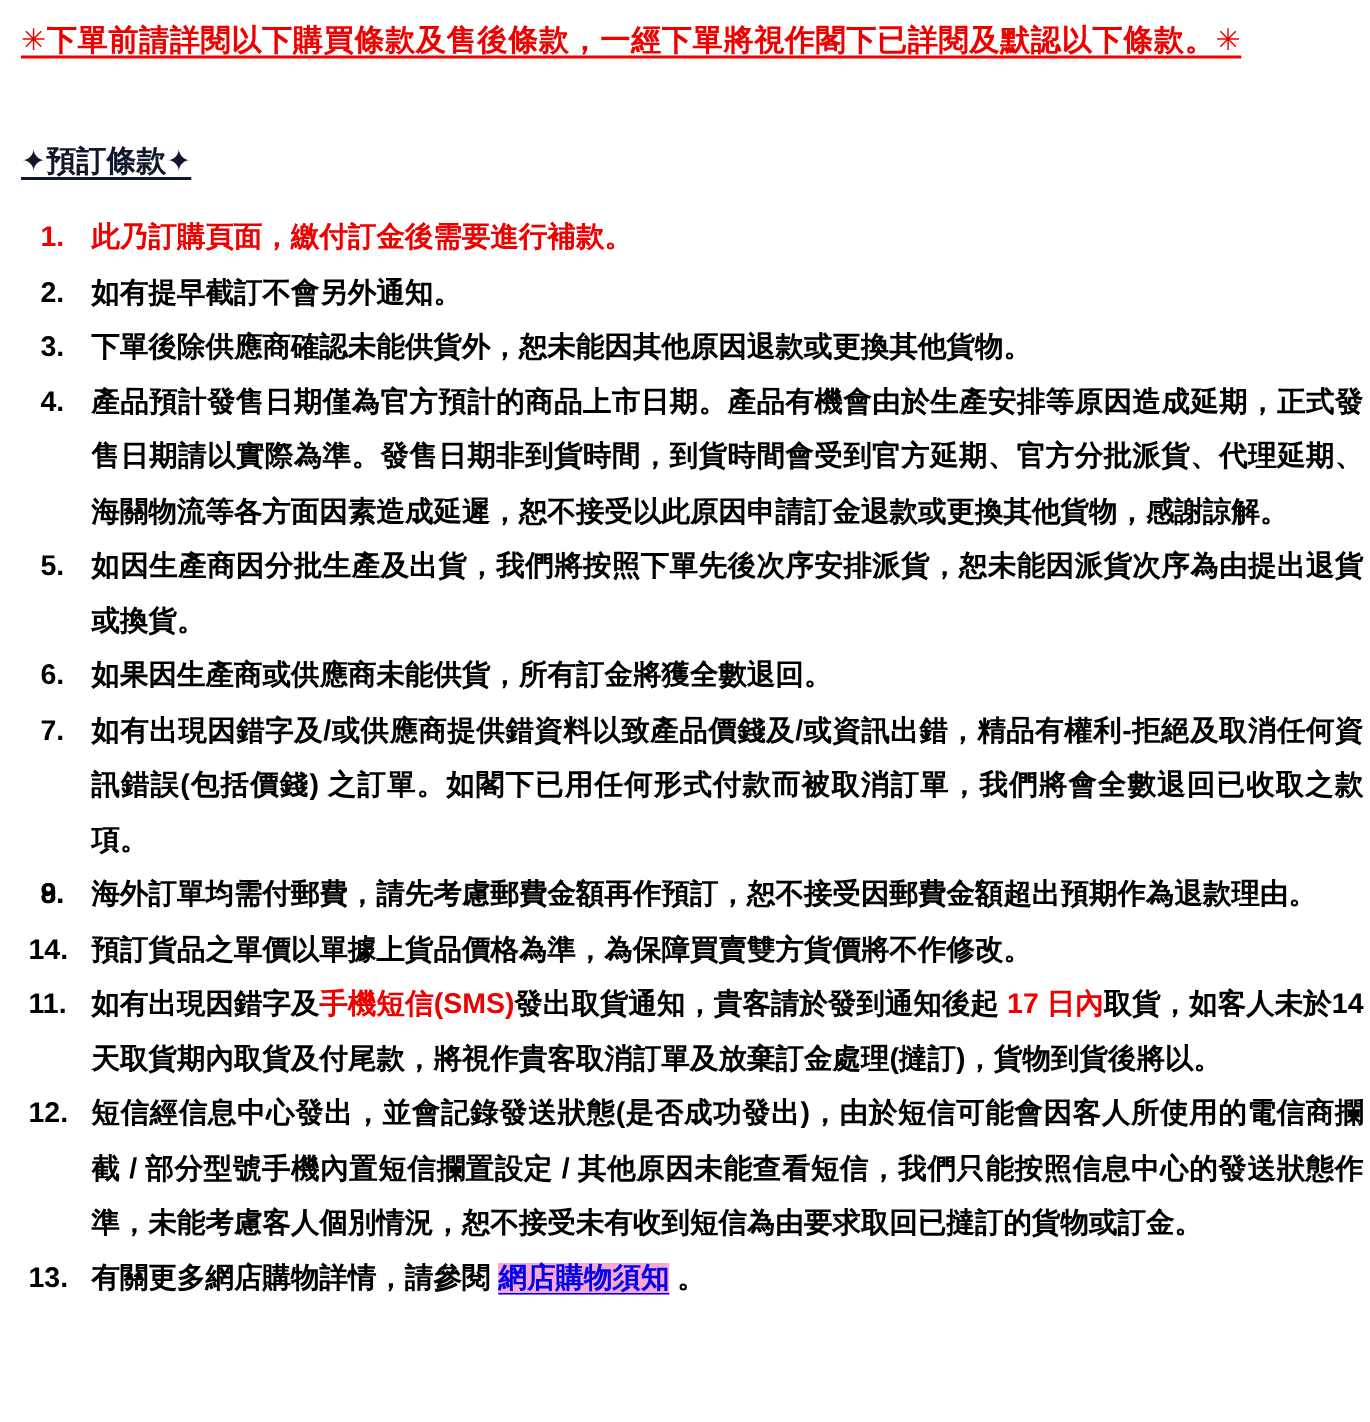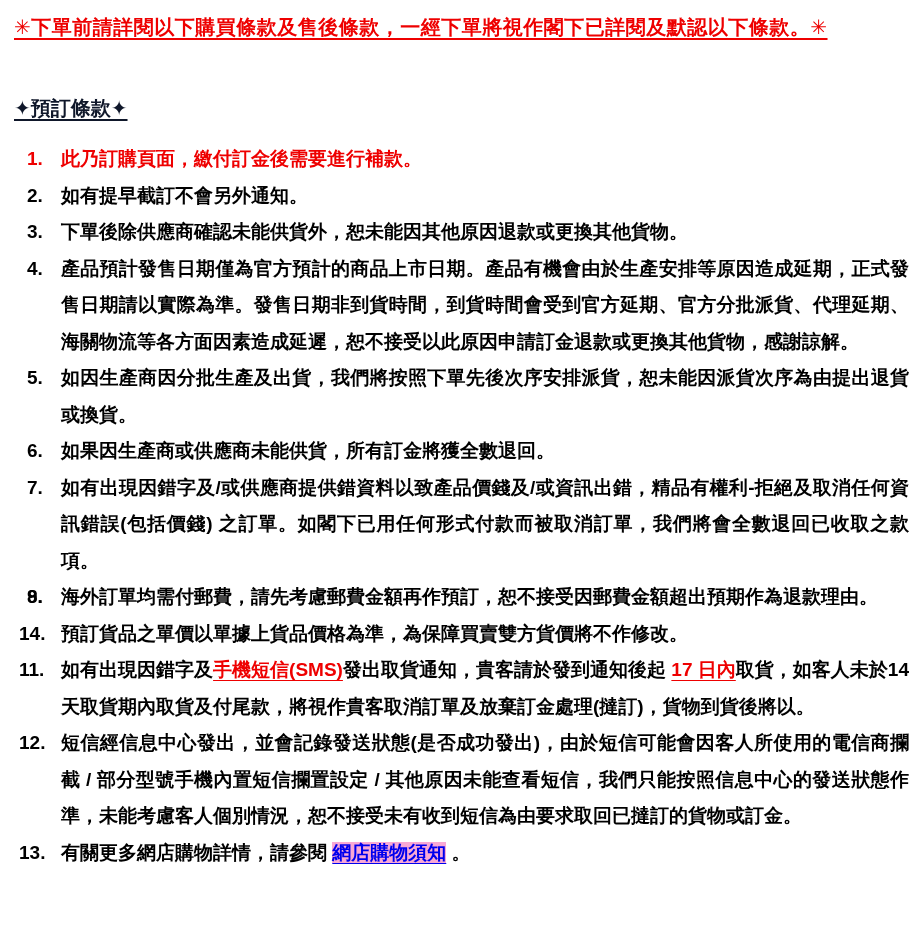--- a/index.html
+++ b/index.html
@@ -57,21 +57,20 @@
     top: 0;
   }
   .term .num.wide {
     left: 5px;
   }
   .term.red, .term.red .num {
     color: #ee0000;
   }
   .red-underline {
     color: #ee0000;
-    text-decoration: underline;
     text-underline-offset: 4px;
   }
   .link {
     color: #0000ee;
     text-decoration: underline;
     text-underline-offset: 4px;
     background: #f9a8d4;
     cursor: pointer;
   }
 </style>

